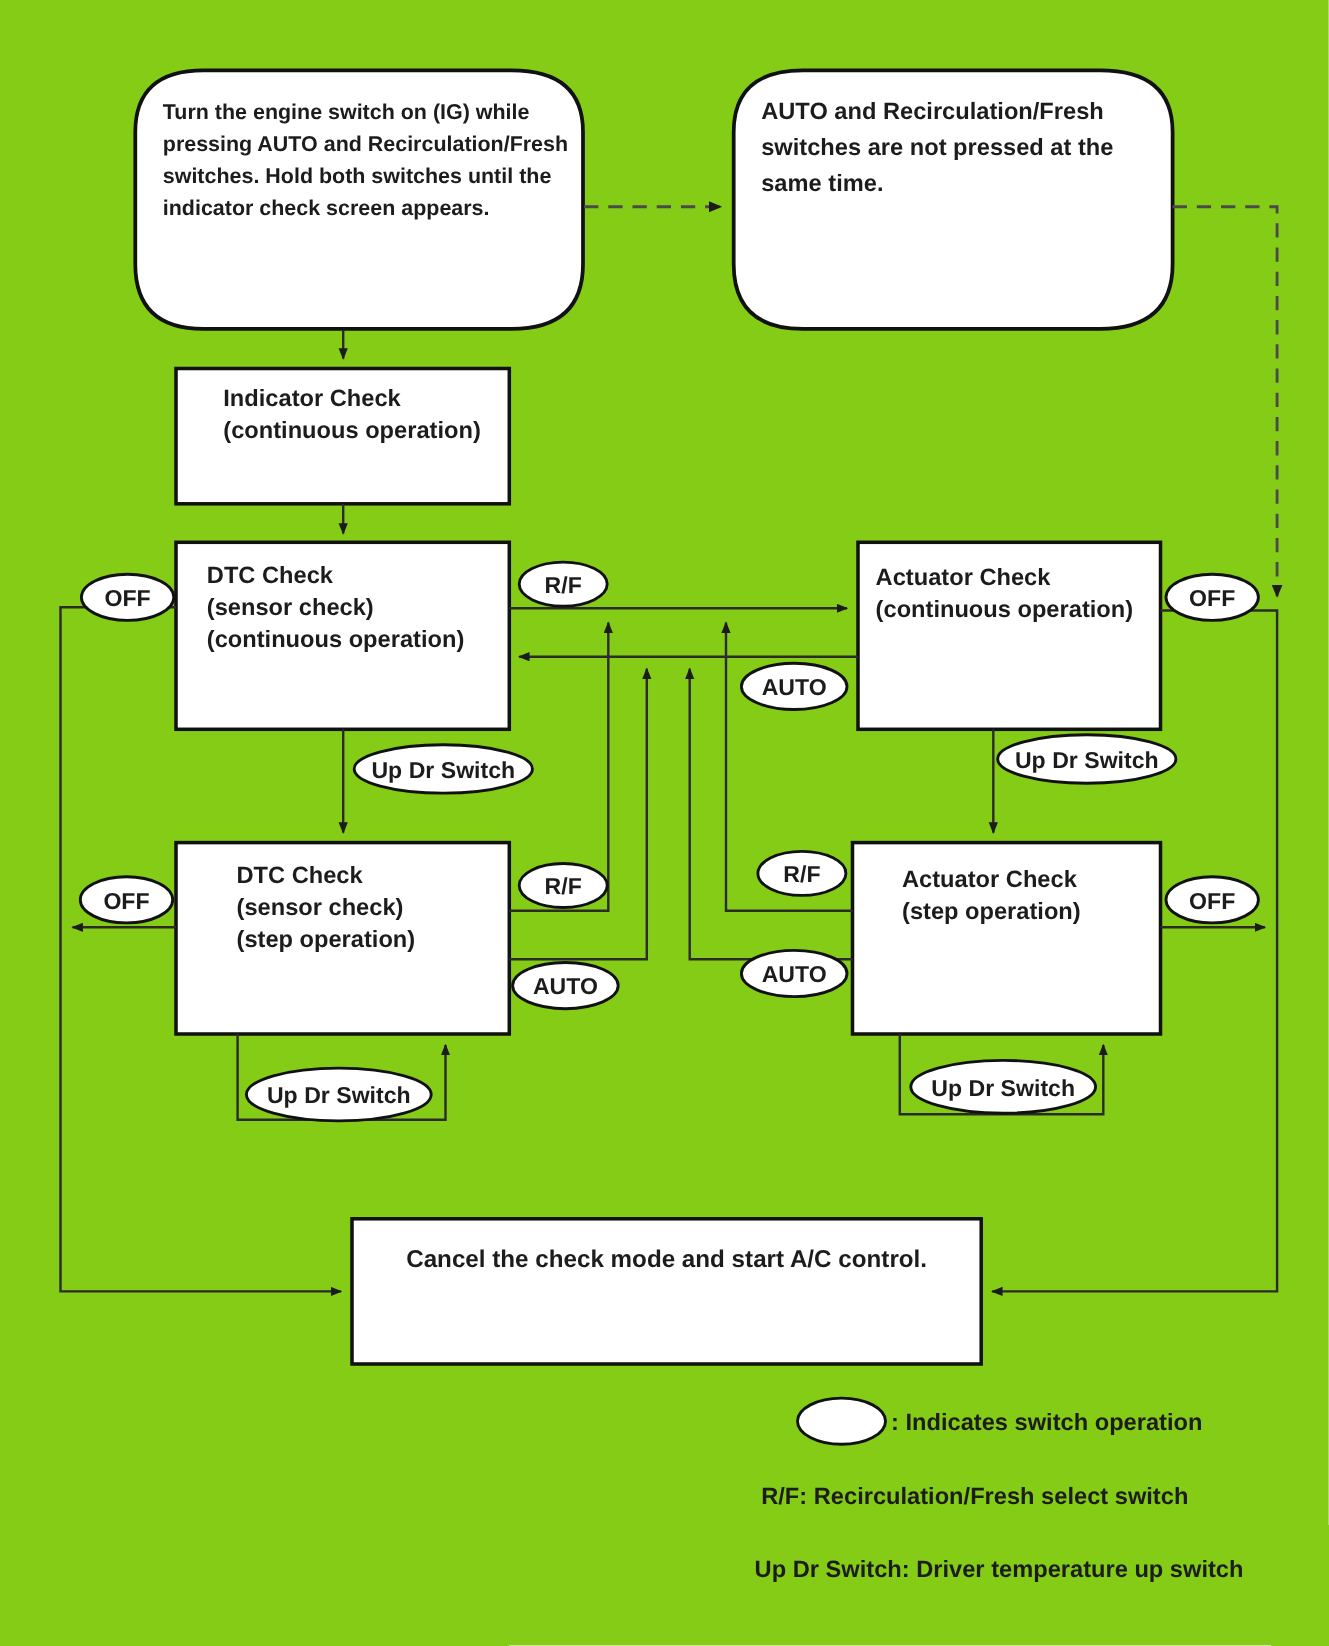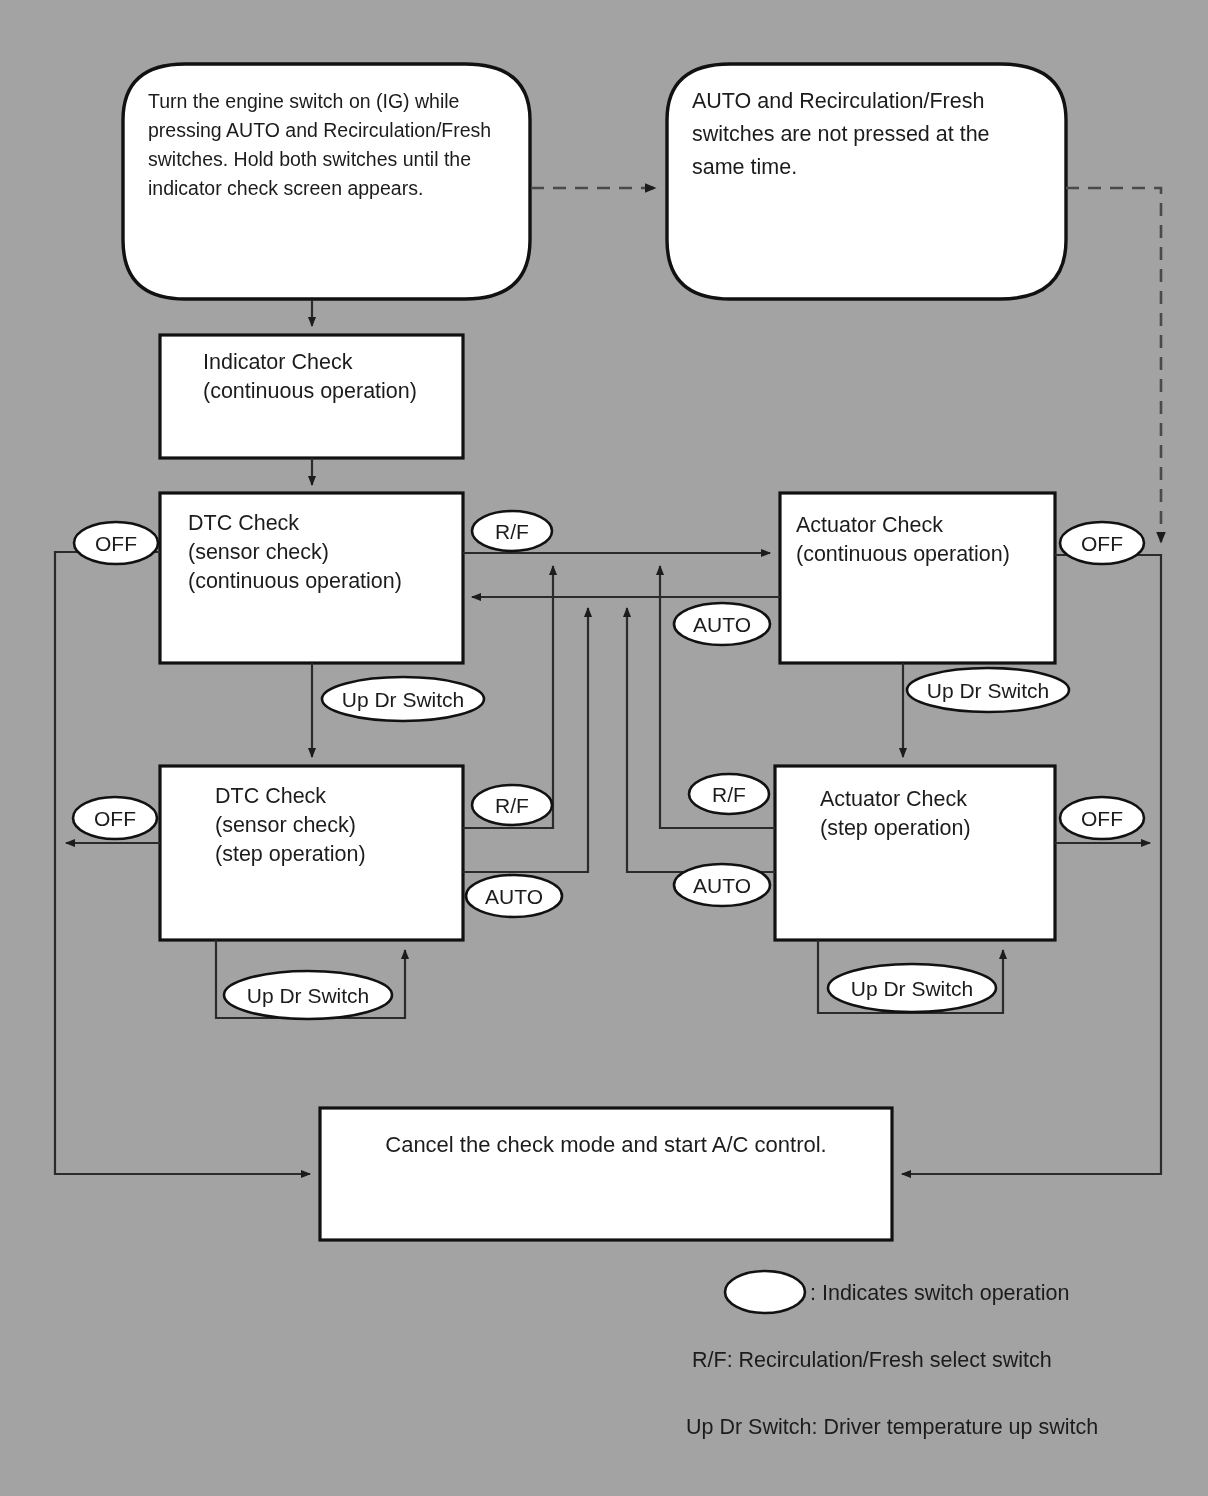--- a/index.html
+++ b/index.html
@@ -1,17 +1,17 @@
 <!DOCTYPE html>
 <html><head>
 <meta charset="utf-8">
 <style>
   html,body{margin:0;padding:0;background:#ffffff;}
   body{width:1208px;height:1496px;font-family:"Liberation Sans",sans-serif;}
-  #diagram-root{position:relative;width:1208px;height:1496px;overflow:hidden;background:#a3a3a3;}
+  #diagram-root{position:relative;width:1208px;height:1496px;overflow:hidden;background:#84cc16;font-weight:bold;}
   svg#flow{position:absolute;left:0;top:0;width:1208px;height:1496px;}
   .box-fill{fill:#ffffff;stroke:#111111;stroke-width:3.2;}
   .term-fill{fill:#ffffff;stroke:#111111;stroke-width:3.4;}
   .pill{fill:#ffffff;stroke:#111111;stroke-width:2.6;}
   .conn{fill:none;stroke:#2b2b2b;stroke-width:2.2;}
   .conn-dash{fill:none;stroke:#4a4a4a;stroke-width:2.6;stroke-dasharray:13 9;}
   .txt{fill:#1c1c1c;font-family:"Liberation Sans",sans-serif;}
   .t-body{font-size:19.5px;}
   .t-box{font-size:21.5px;}
   .t-pill{font-size:21px;}

